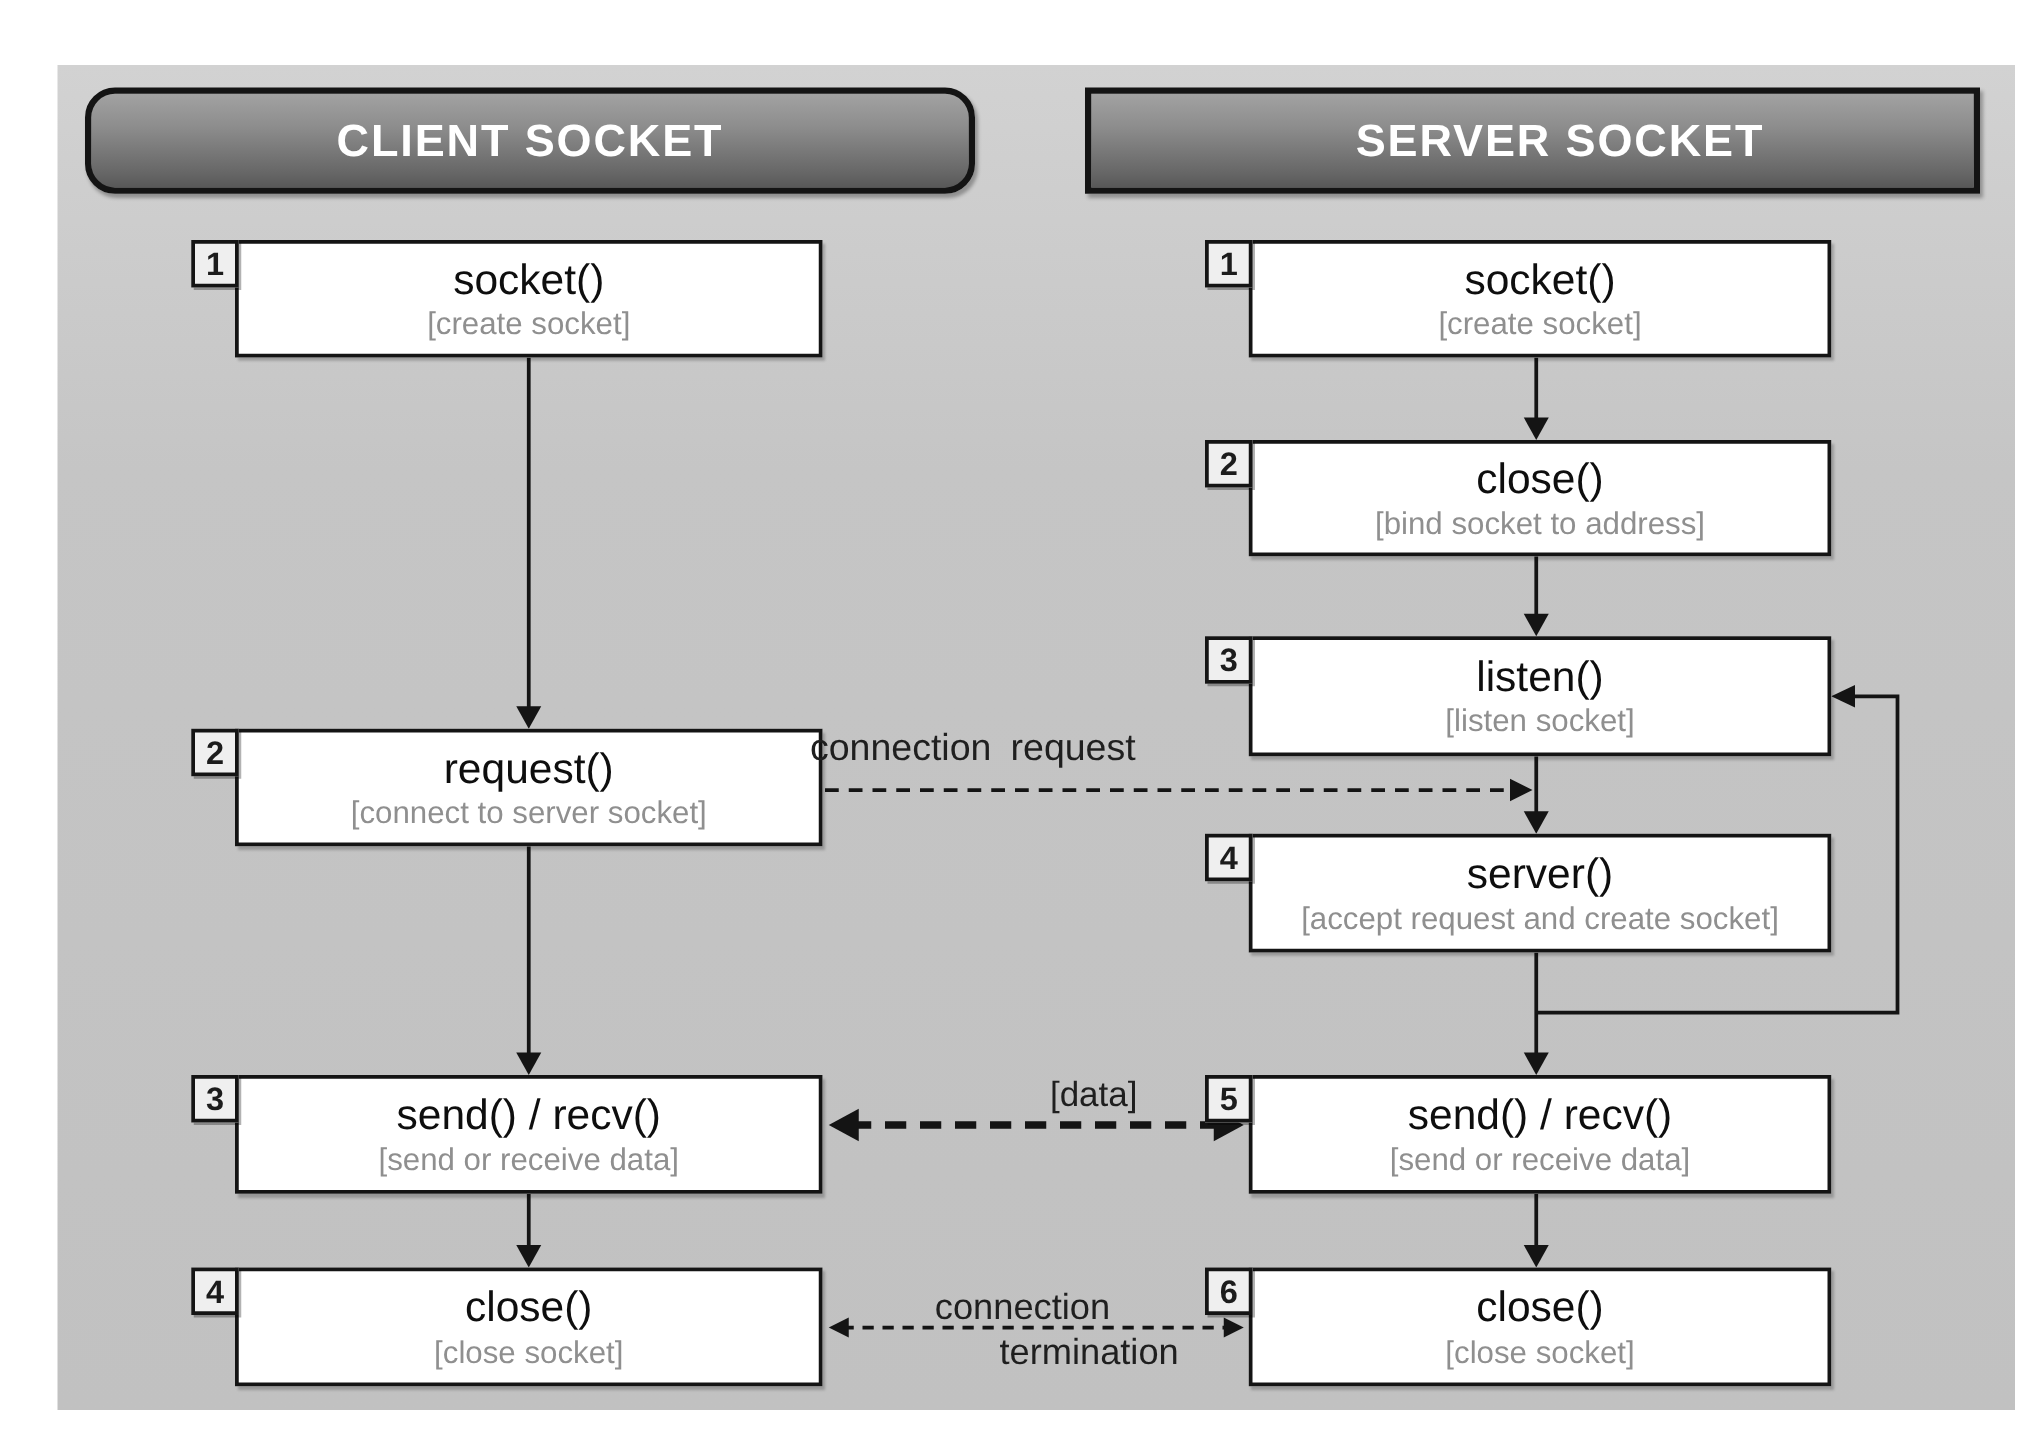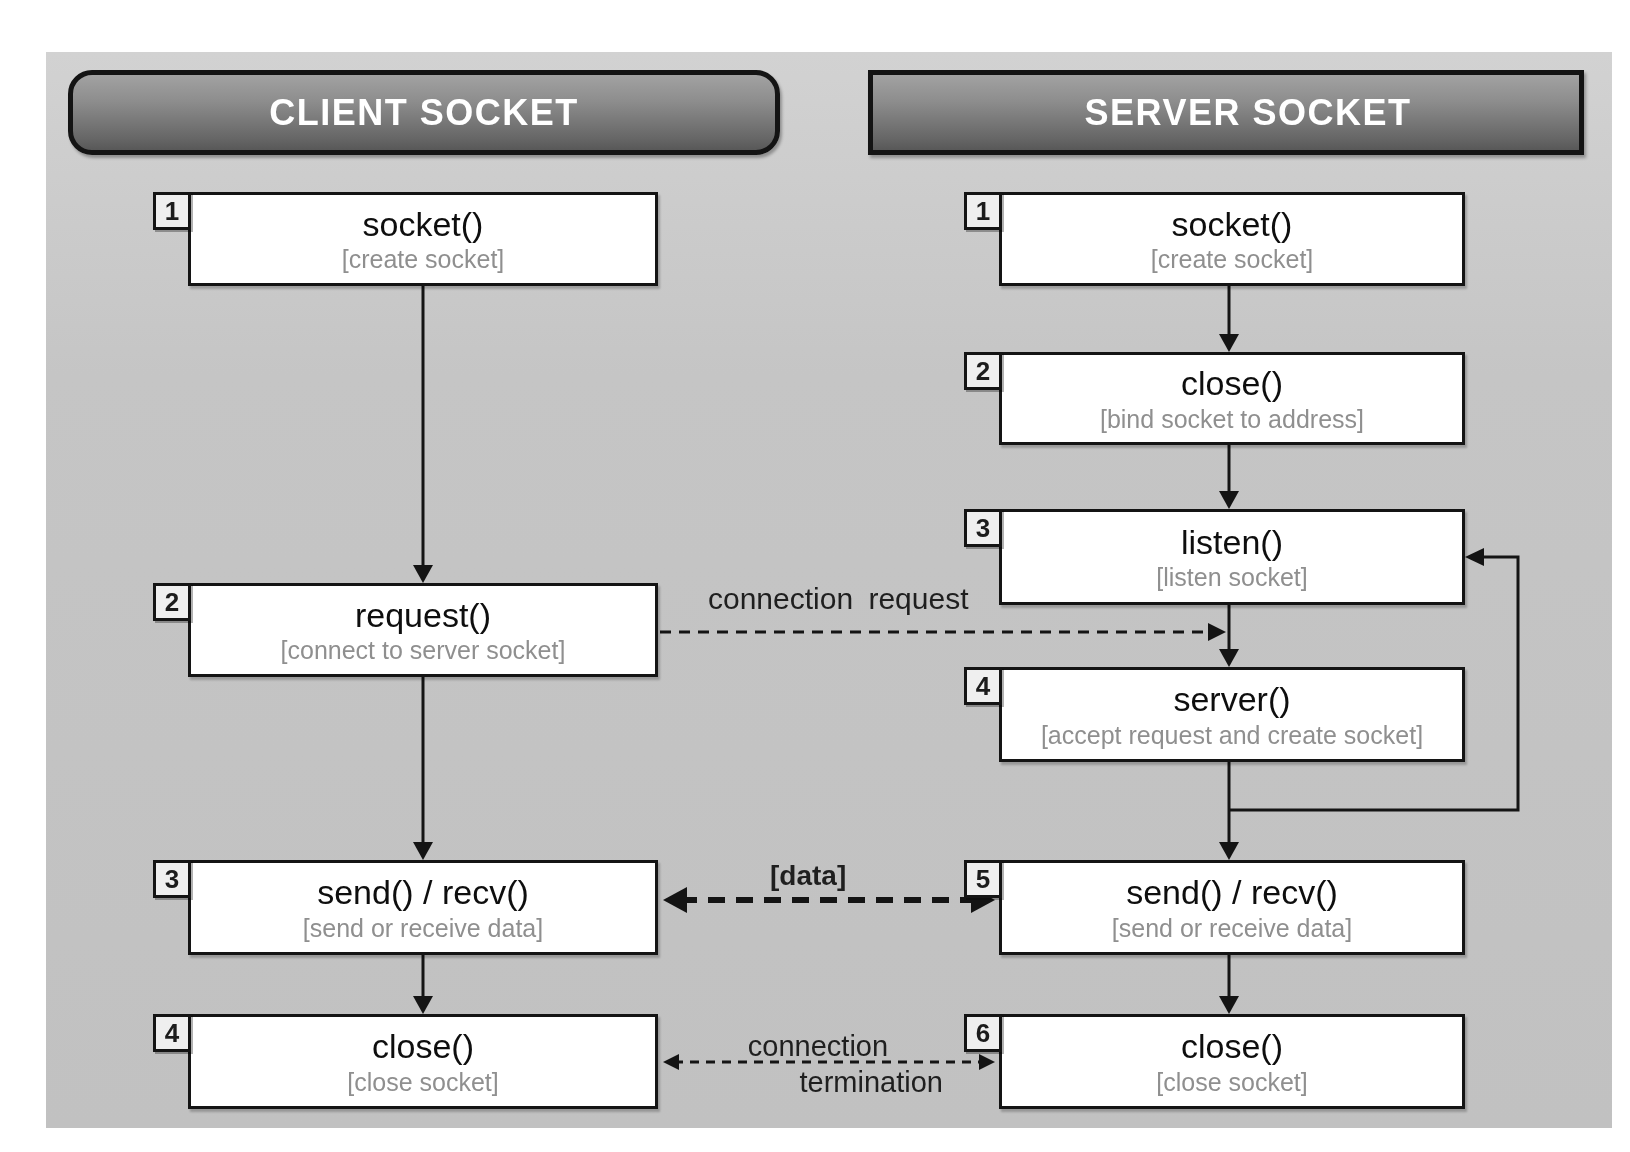--- a/index.html
+++ b/index.html
@@ -40,22 +40,22 @@
   .client-node{left:188px;width:470px;}
   .server-node{left:999px;width:466px;}
   #c1{top:192px;height:94px;} #c2{top:583px;height:94px;}
   #c3{top:860px;height:95px;} #c4{top:1014px;height:95px;}
   #s1{top:192px;height:94px;} #s2{top:352px;height:93px;}
   #s3{top:509px;height:96px;} #s4{top:667px;height:95px;}
   #s5{top:860px;height:95px;} #s6{top:1014px;height:95px;}
 
   .svg-layer{position:absolute;left:0;top:0;width:1630px;height:1152px;pointer-events:none;}
   .flow-label{position:absolute;color:var(--label-text,#1f1f1f);}
-  #lbl-request{left:708px;top:582px;font-size:30px;word-spacing:7px;}
-  #lbl-data{left:770px;top:860px;width:140px;text-align:left;font-size:28px;font-weight:bold;}
+  #lbl-request{left:648px;top:582px;font-size:30px;word-spacing:7px;}
+  #lbl-data{left:770px;top:860px;width:140px;text-align:right;font-size:28px;font-weight:normal;}
   #lbl-term-1{left:693px;top:1030px;width:250px;text-align:center;font-size:29px;}
   #lbl-term-2{left:693px;top:1066px;width:250px;text-align:right;font-size:29px;}
 </style>
 </head>
 <body>
 
 <div class="stage">
   <div class="panel"></div>
 
   <div class="col-header" id="client-header">

